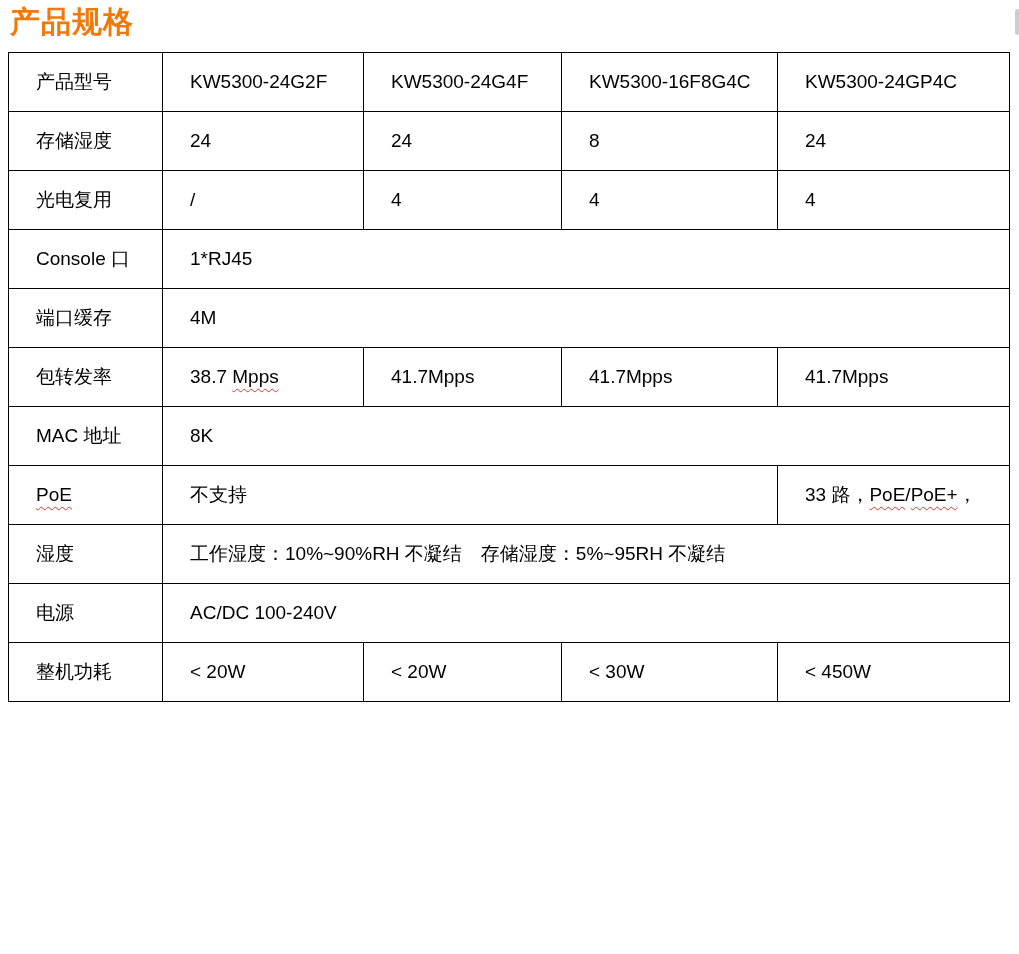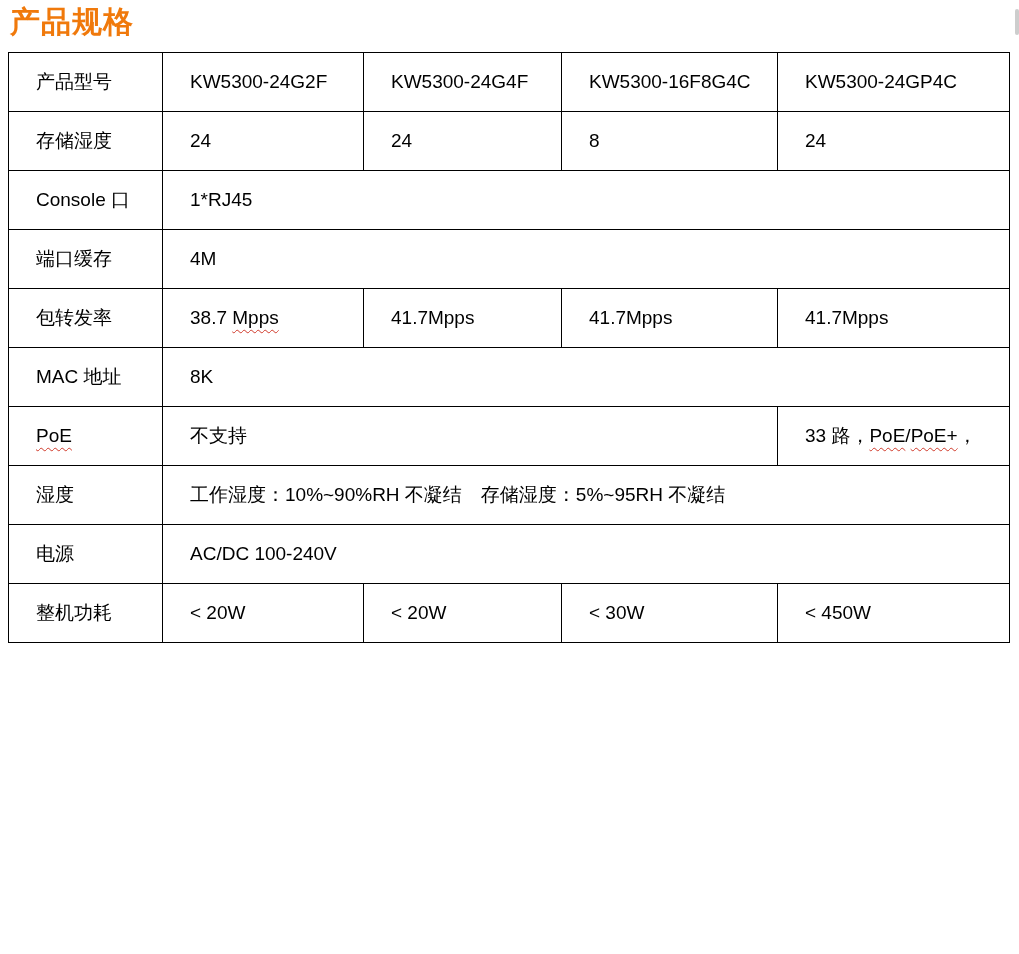--- a/index.html
+++ b/index.html
@@ -83,20 +83,27 @@
           <td>KW5300-24GP4C</td>
         </tr>
         <tr>
           <td>存储湿度</td>
           <td>24</td>
           <td>24</td>
           <td>8</td>
           <td>24</td>
         </tr>
         <tr>
+          <td>光电复用</td>
+          <td>/</td>
+          <td>4</td>
+          <td>4</td>
+          <td>4</td>
+        </tr>
+        <tr>
           <td>Console 口</td>
           <td colspan="4">1*RJ45</td>
         </tr>
         <tr>
           <td>端口缓存</td>
           <td colspan="4">4M</td>
         </tr>
         <tr>
           <td>包转发率</td>
           <td><span>38.7 </span><span class="wavy">Mpps</span></td>

